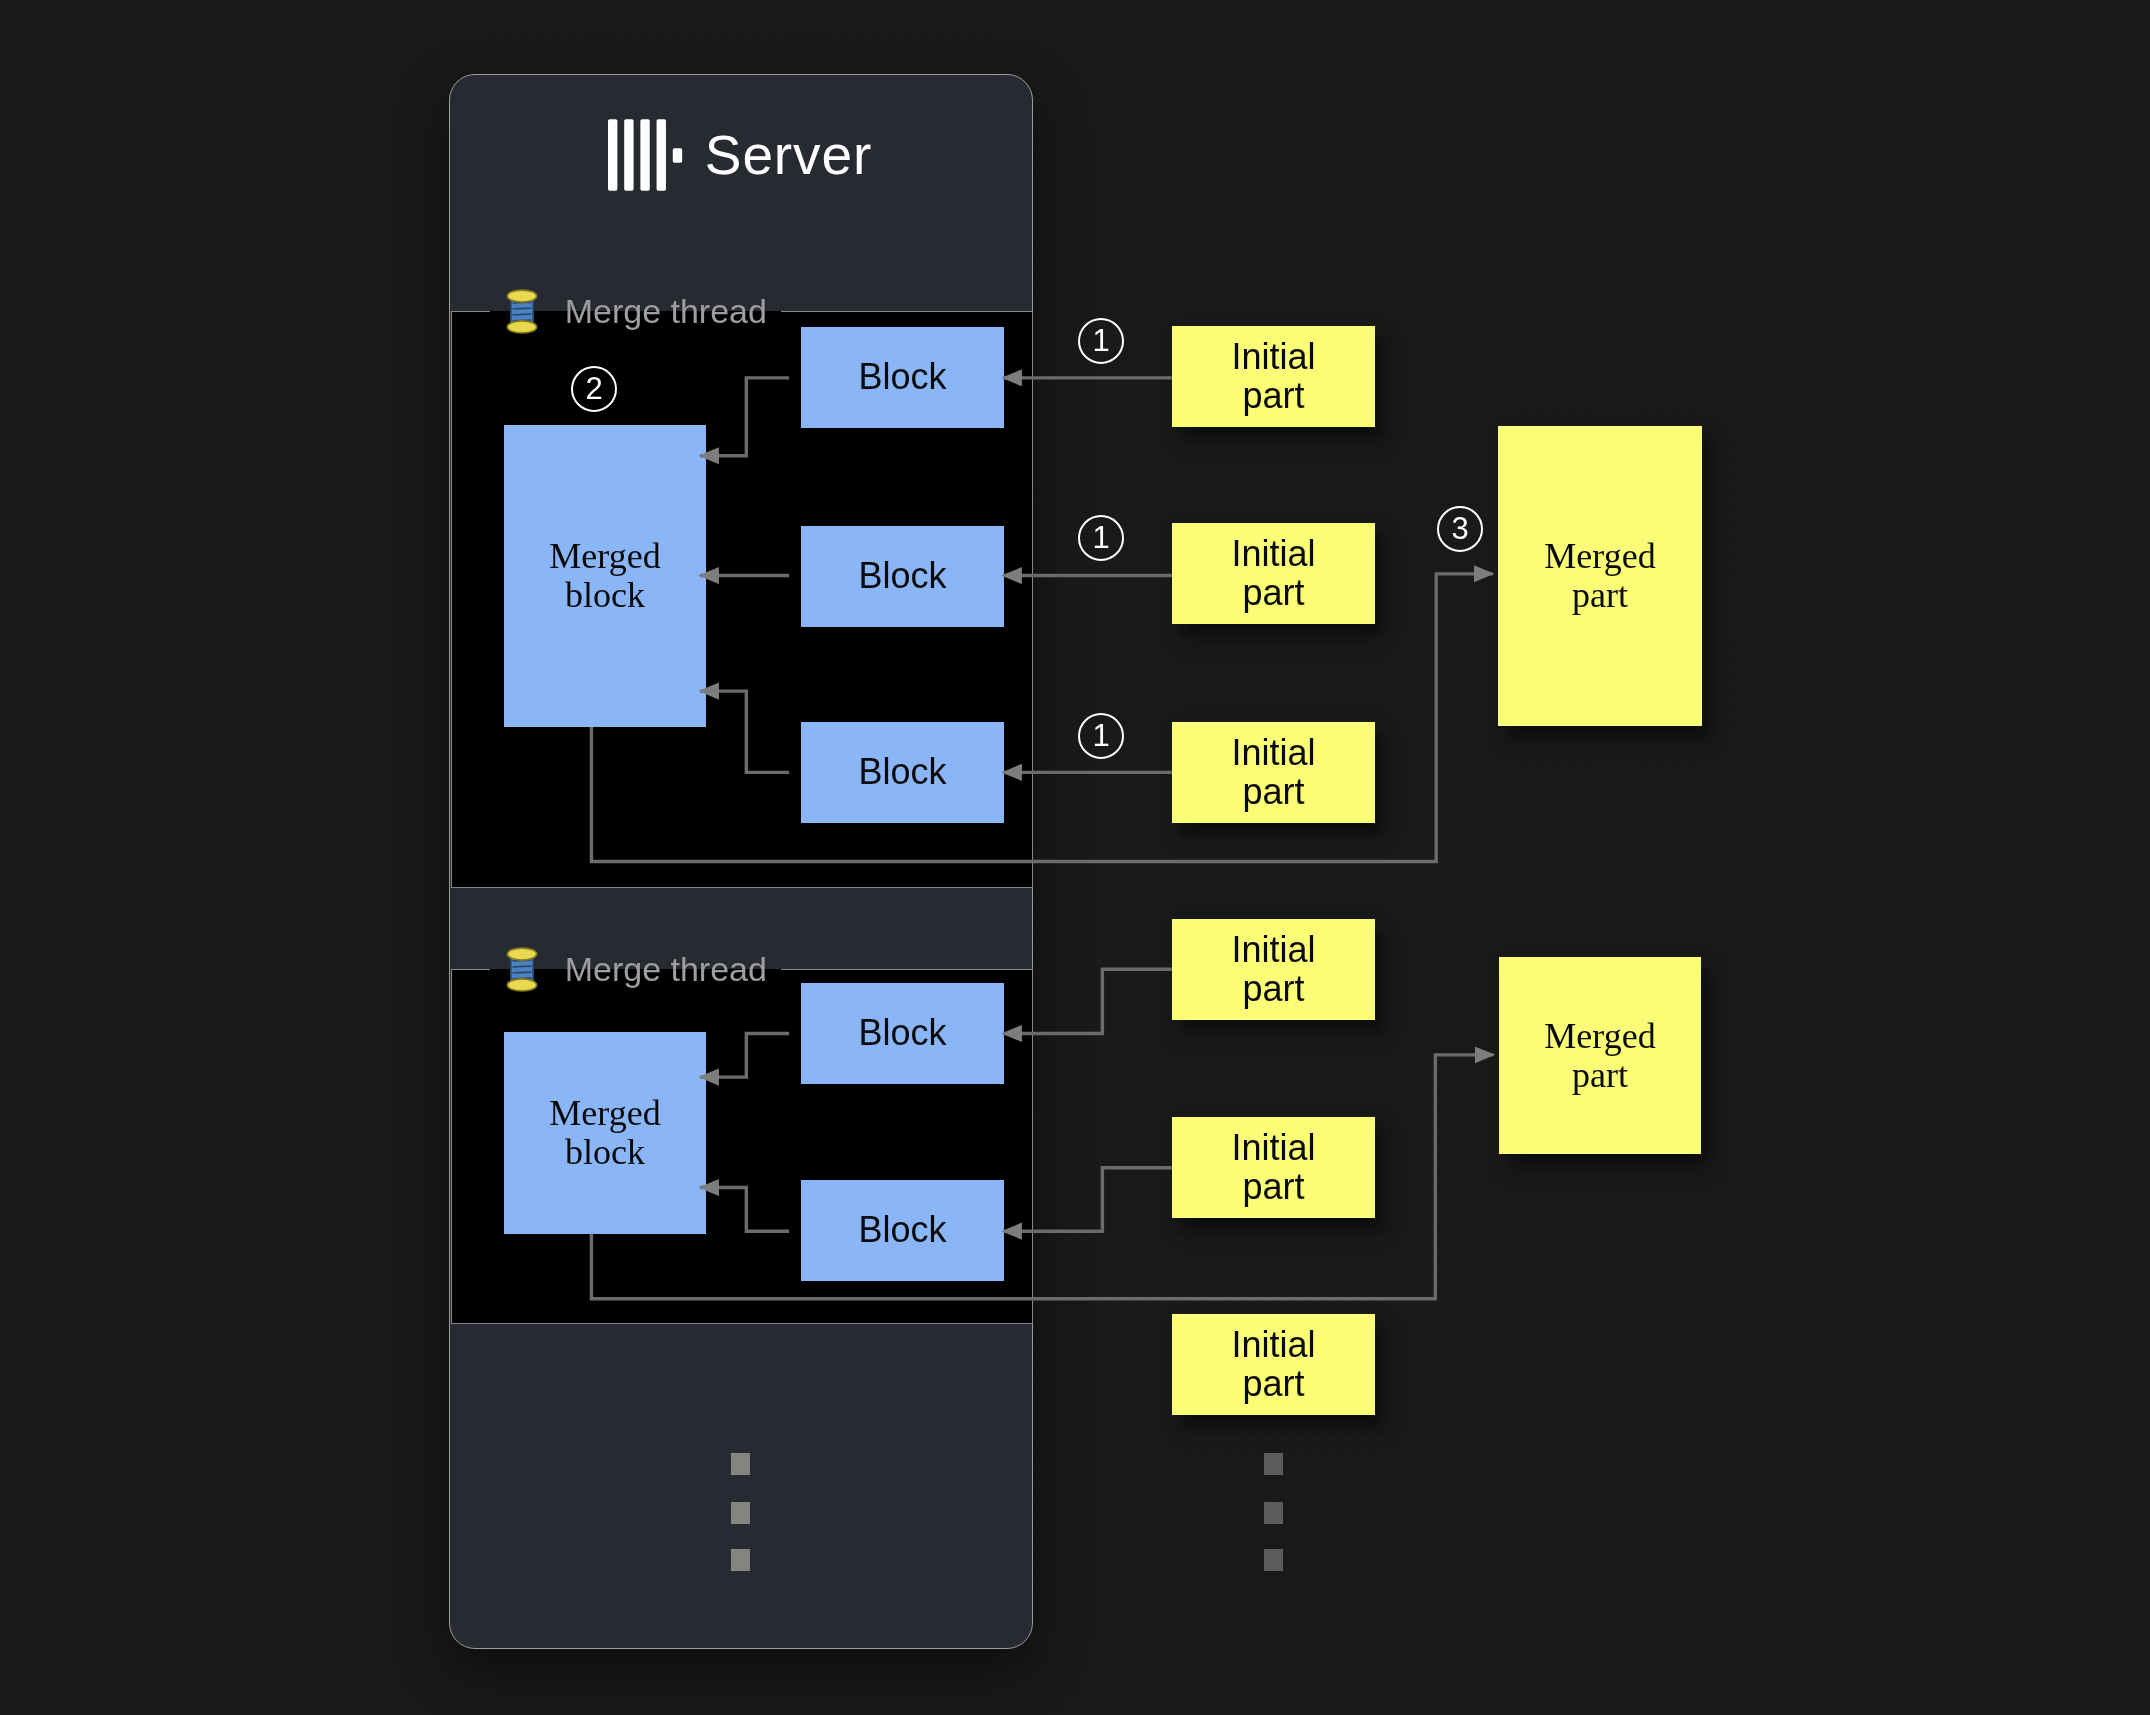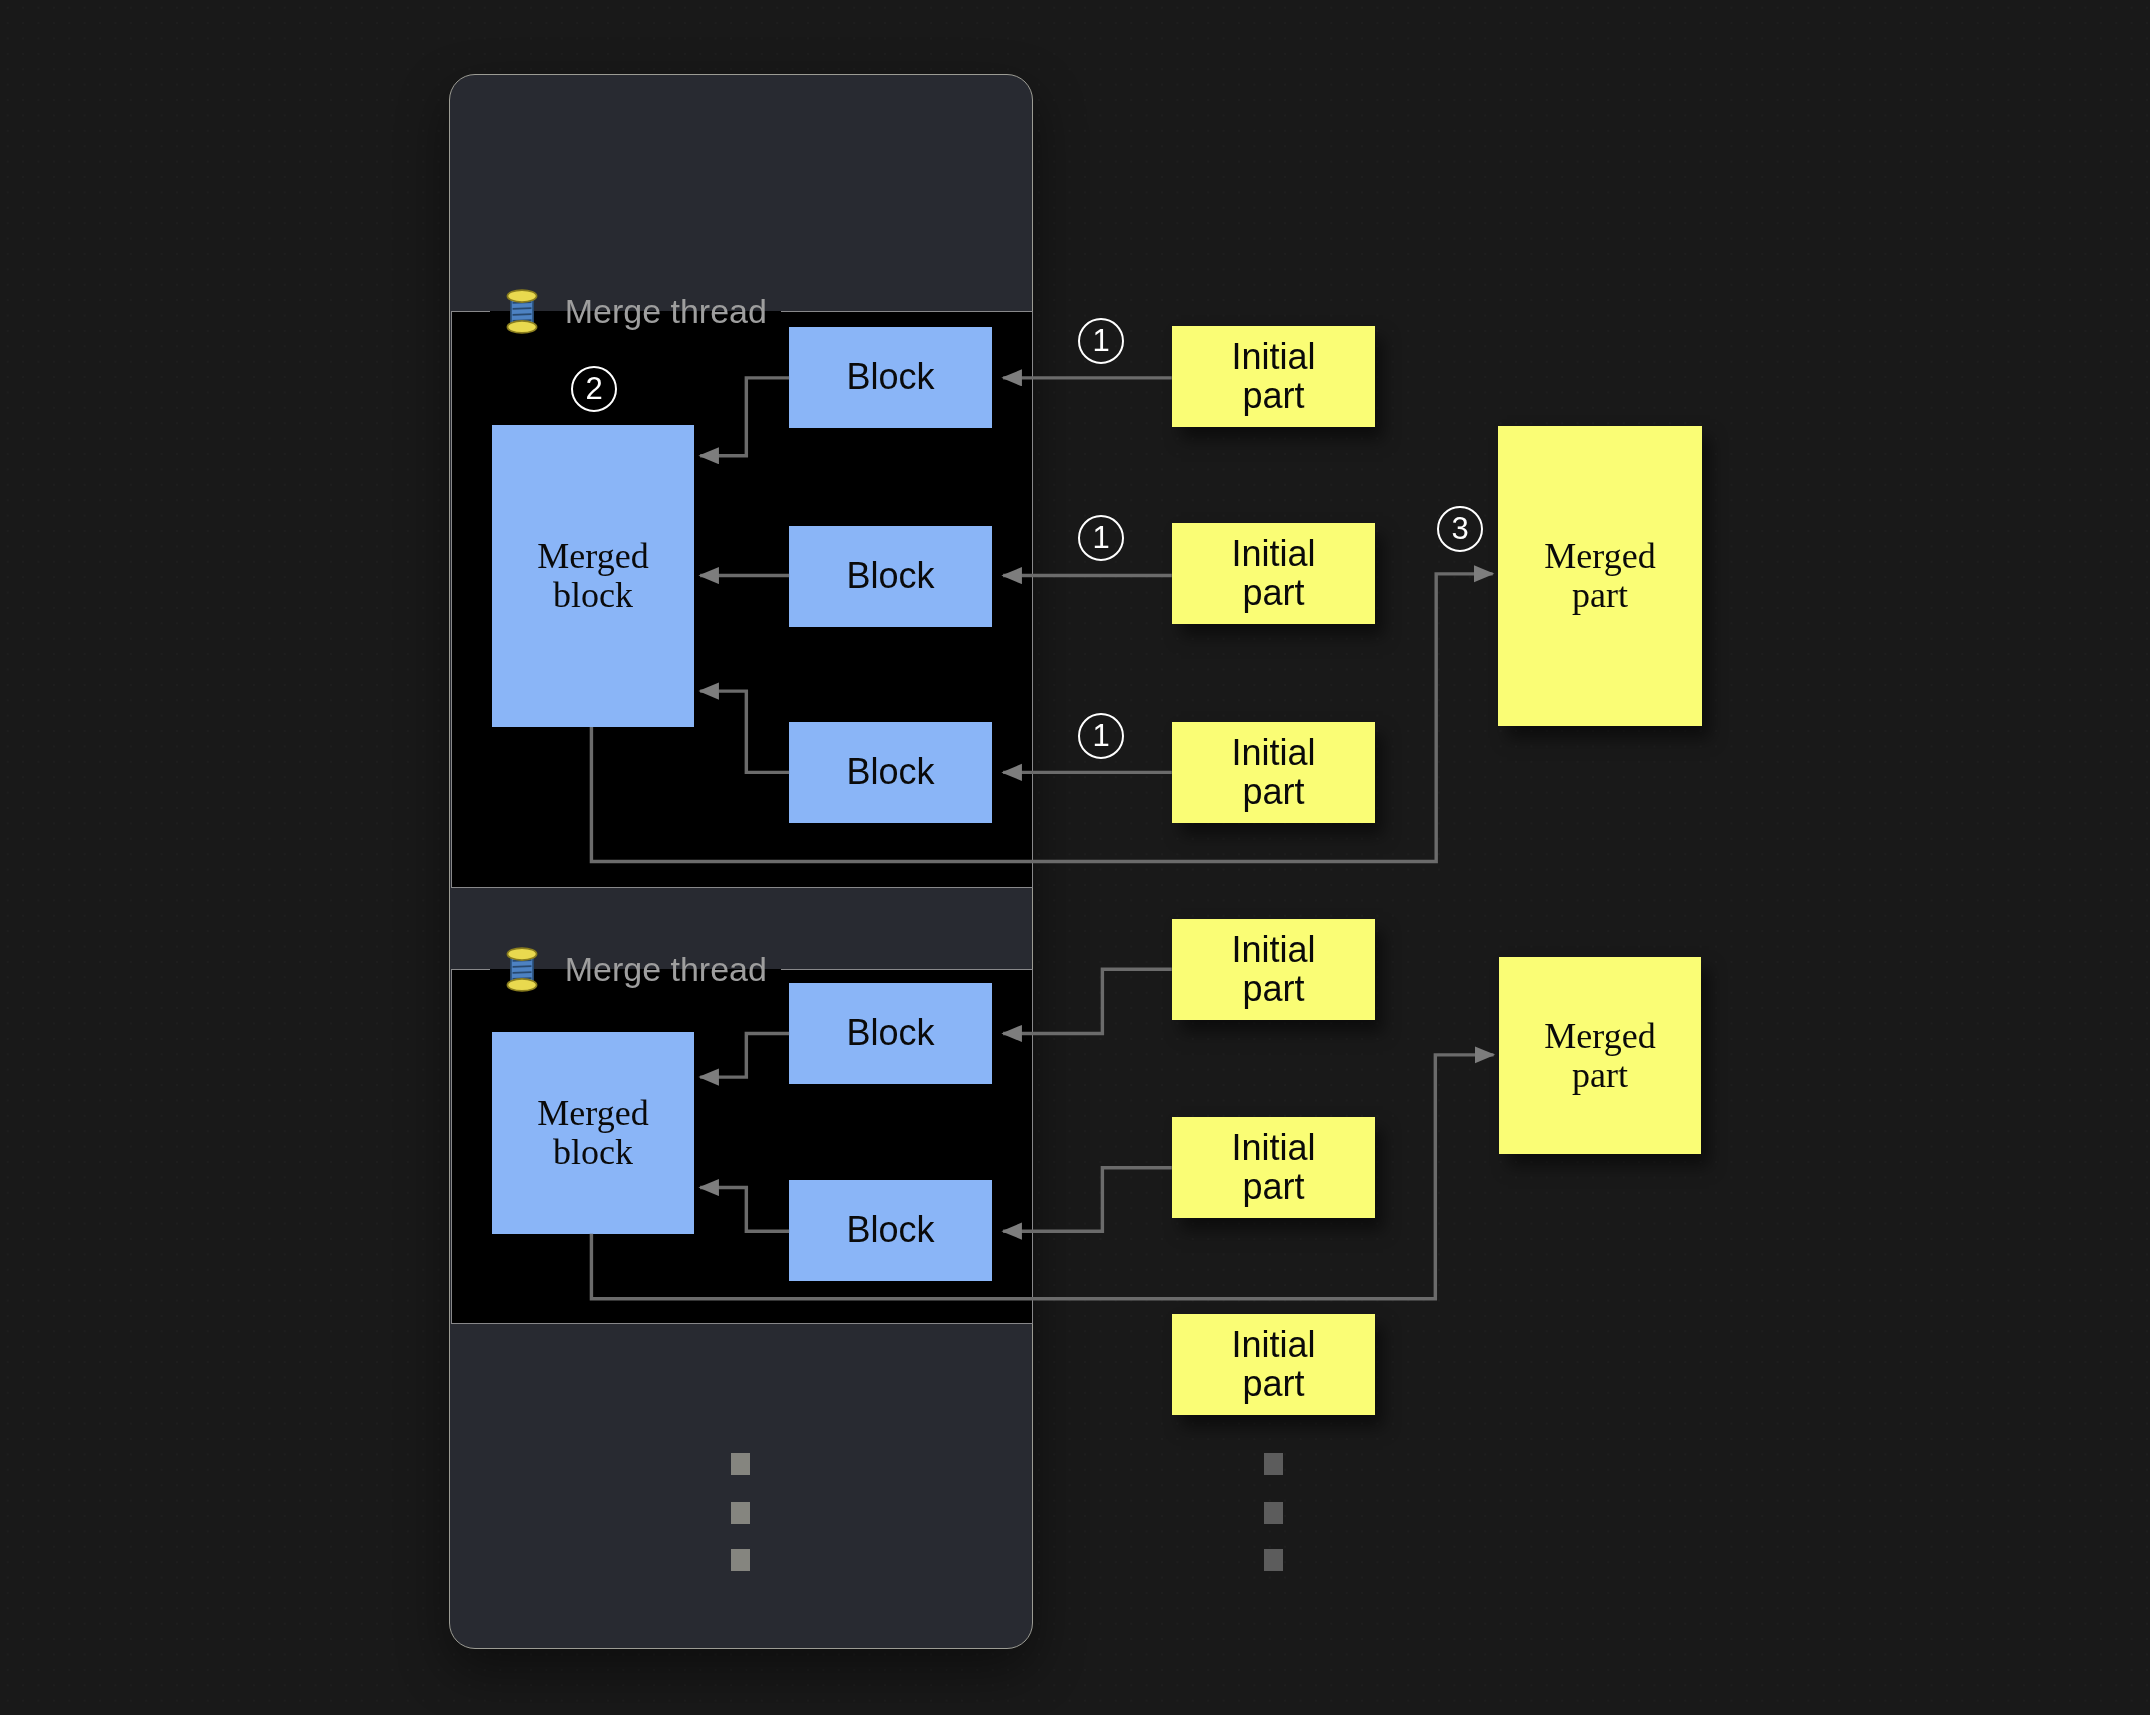--- a/index.html
+++ b/index.html
@@ -39,21 +39,21 @@
     background:linear-gradient(#282a31 50%, #000000 50%);
   }
   .thread-legend-text{
     color:#9e9e9e;font-size:34px;white-space:nowrap;
   }
   
   .node{
     display:flex;align-items:center;justify-content:center;text-align:center;
     color:#0a0a0a;font-size:36px;line-height:1.08;
   }
-  .node-blue{background:#8ab5f7;}
+  .node-blue{background:#8ab5f7;margin-left:12px;}
   .node-yellow{
     background:#fafd75;
     box-shadow:8.6px 12px 15.4px rgba(0,0,0,0.5);
   }
   .wrap-narrow{display:inline-block;width:128px;}
   .wrap-mid{display:inline-block;width:146px;font-family:Liberation Serif, serif;}
   
   .badge{
     width:46px;height:46px;border-radius:50%;
     border:2.6px solid #ffffff;box-sizing:border-box;
@@ -66,20 +66,32 @@
   .dot-right{background:#5c5c5c;}
   svg{display:block;}
 </style>
 </head>
 <body>
 
 <div id="stage">
 
   <div class="abs server-panel" style="left:449px;top:74px;width:582px;height:1573px;"></div>
 
+  <div class="abs server-header" style="left:449px;top:108px;width:582px;height:94px;">
+    <span>
+      <svg width="75" height="74" viewBox="0 0 88 86">
+        <rect x="0" y="1" width="11" height="84" rx="2" fill="#ffffff"></rect>
+        <rect x="19" y="1" width="11" height="84" rx="2" fill="#ffffff"></rect>
+        <rect x="38" y="1" width="11" height="84" rx="2" fill="#ffffff"></rect>
+        <rect x="57" y="1" width="11" height="84" rx="2" fill="#ffffff"></rect>
+        <rect x="76" y="35" width="11" height="17" rx="2" fill="#ffffff"></rect>
+      </svg>
+    </span>
+    <span class="server-title">Server</span>
+  </div>
 
   <div class="abs thread-box" style="left:451px;top:311px;width:580px;height:575px;"></div>
 
   <div class="abs thread-legend" style="left:490px;top:286px;">
     <span>
       <svg width="36" height="45" viewBox="0 0 42 52">
         <rect x="8" y="8" width="26" height="36" fill="#4d82c2" stroke="#27496f" stroke-width="2"></rect>
         <line x1="10" y1="16" x2="32" y2="15" stroke="#27496f" stroke-width="2"></line>
         <line x1="10" y1="23" x2="32" y2="22" stroke="#27496f" stroke-width="2"></line>
         <line x1="10" y1="30" x2="32" y2="29" stroke="#27496f" stroke-width="2"></line>

